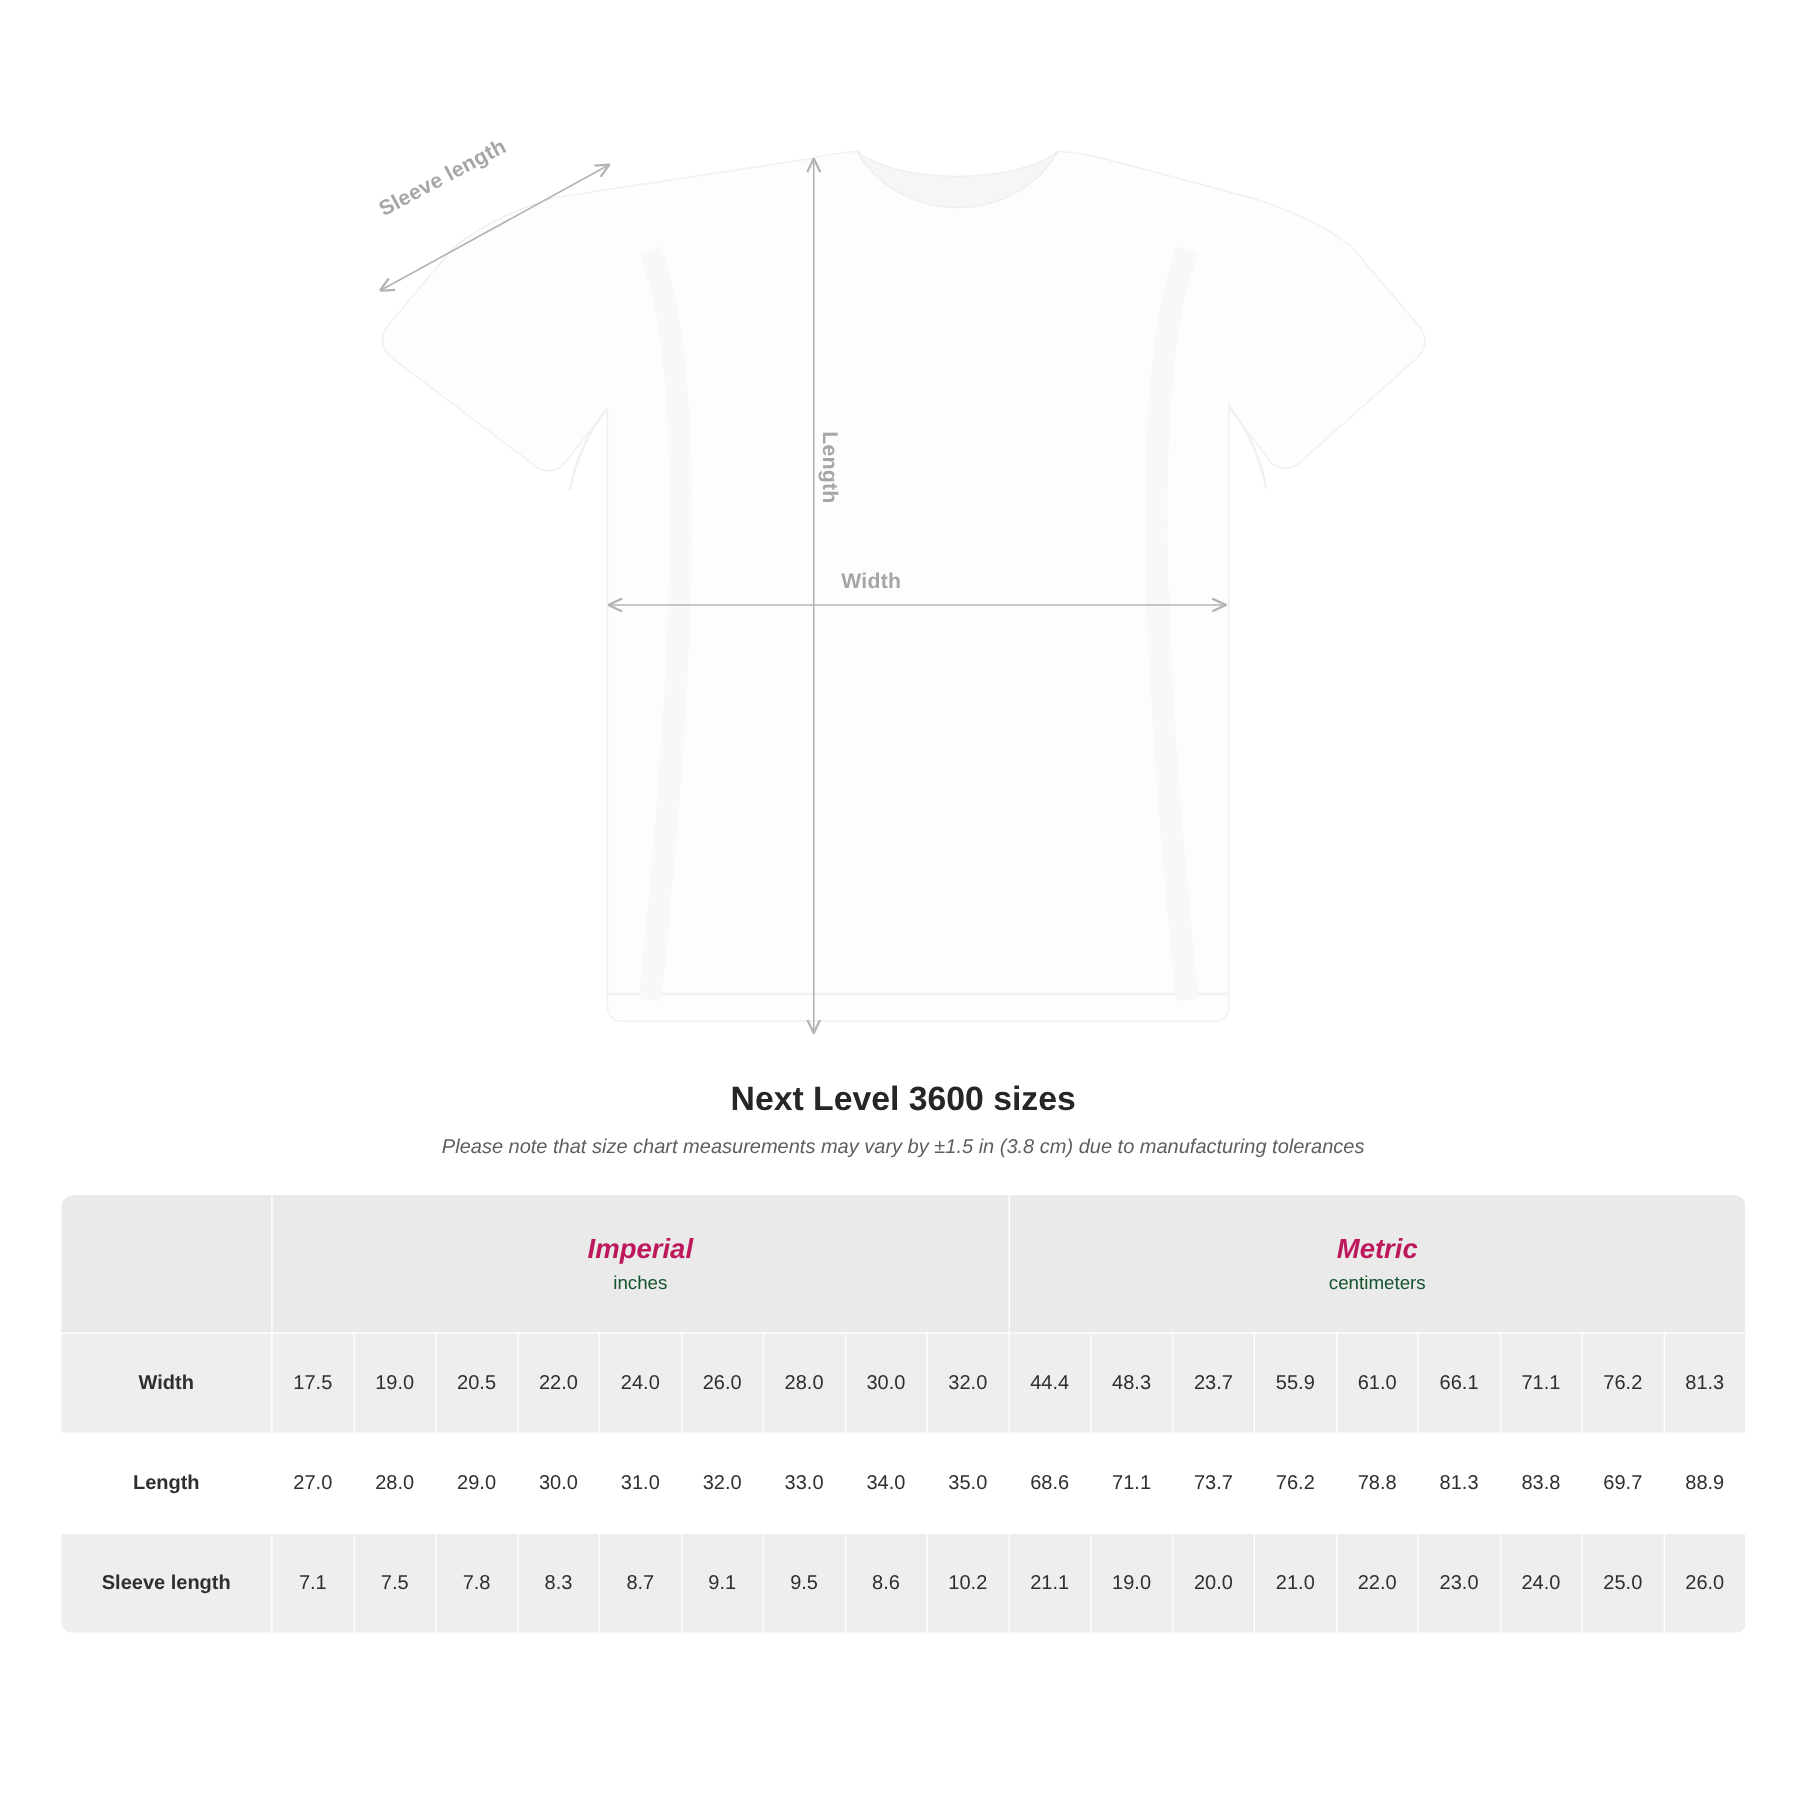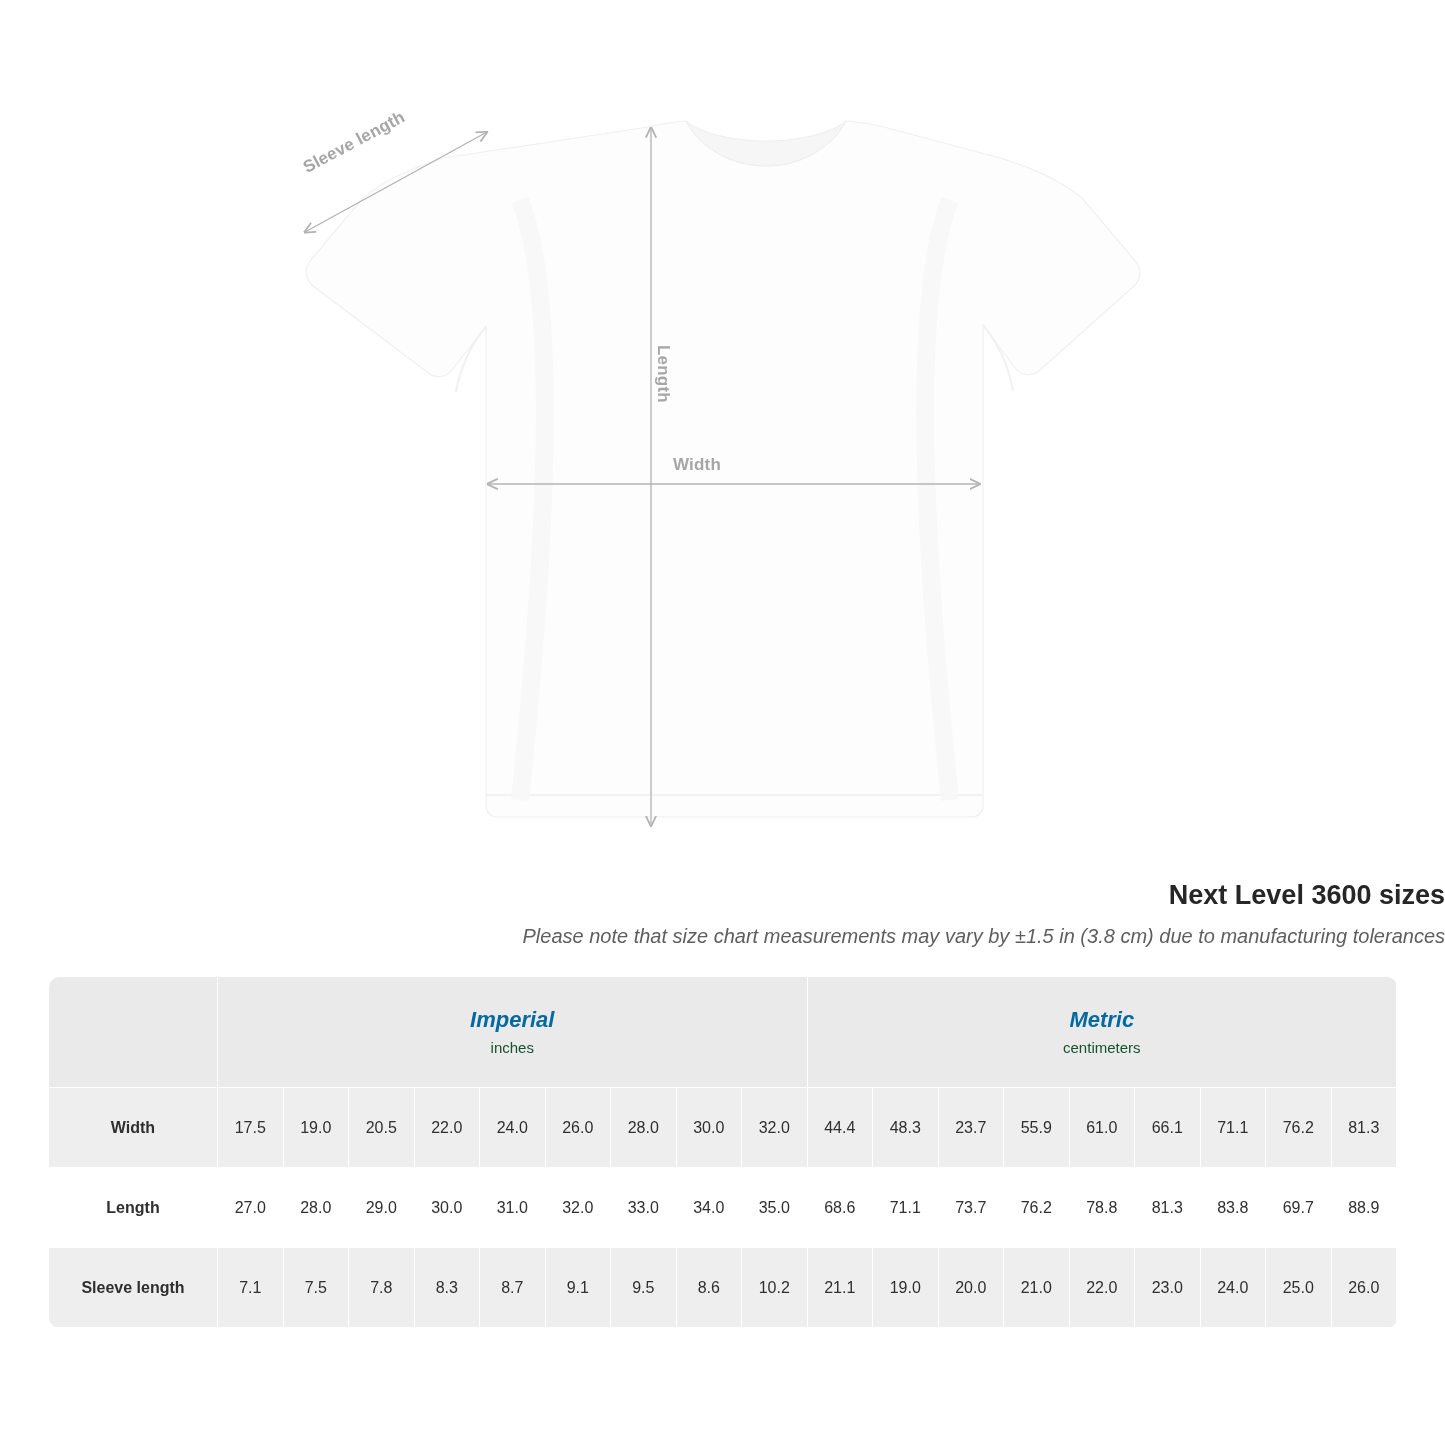--- a/index.html
+++ b/index.html
@@ -50,31 +50,31 @@
     writing-mode: vertical-rl;
     text-orientation: mixed;
   }
   .lbl-width {
     left: 673px;
     top: 455px;
   }
 
   
   .heading-block {
-    text-align: right;
-    margin-top: 20px;
+    text-align: center;
+    margin-top: 4px;
   }
   .title {
     font-size: 27px;
     font-weight: bold;
     color: #262626;
     margin: 0 0 14px 0;
   }
   .subtitle {
-    font-size: 20px;
+    font-size: 16px;
     font-style: italic;
     color: #5e5e5e;
     margin: 0;
   }
 
   
   .table-wrap {
     margin: 28px 48px 0 48px;
   }
   table.size-table {
@@ -96,21 +96,21 @@
     background: #eaeaea;
     height: 110px !important;
   }
   .unit-head.corner {
     border-top-left-radius: 10px;
   }
   .unit-name {
     font-size: 22px;
     font-weight: bold;
     font-style: italic;
-    color: #0369a1;
+    color: #be185d;
     line-height: 1.1;
   }
   .unit-sub {
     font-size: 15px;
     color: #14532d;
     font-style: normal;
     margin-top: 6px;
   }
   .row-head {
     background: #f2f2f2;

